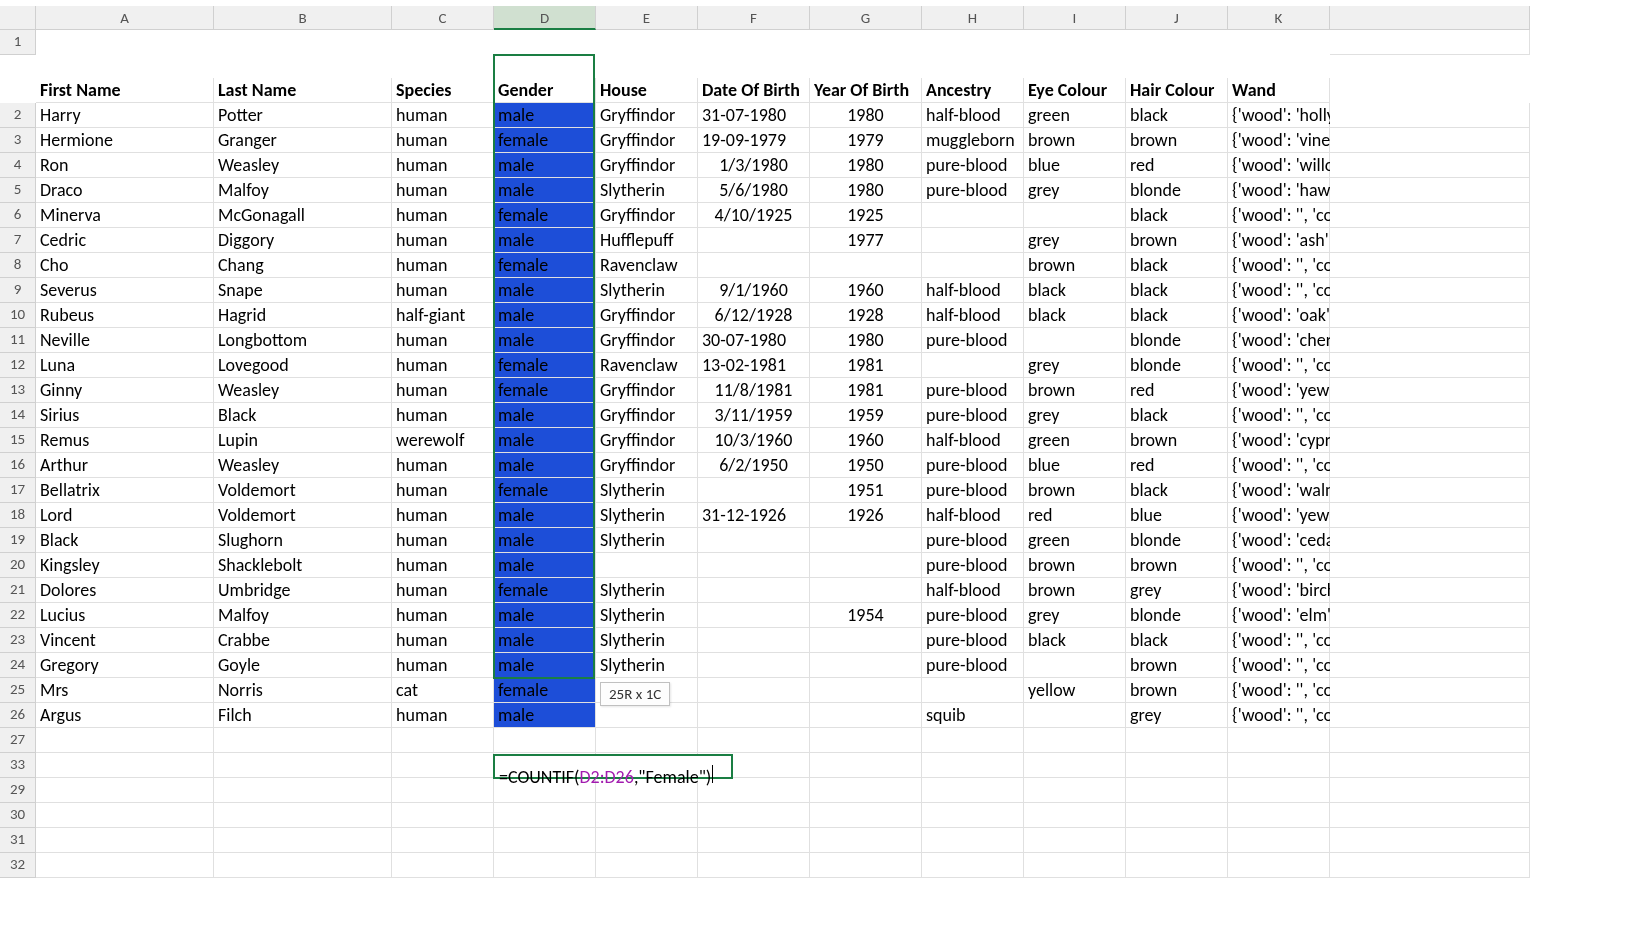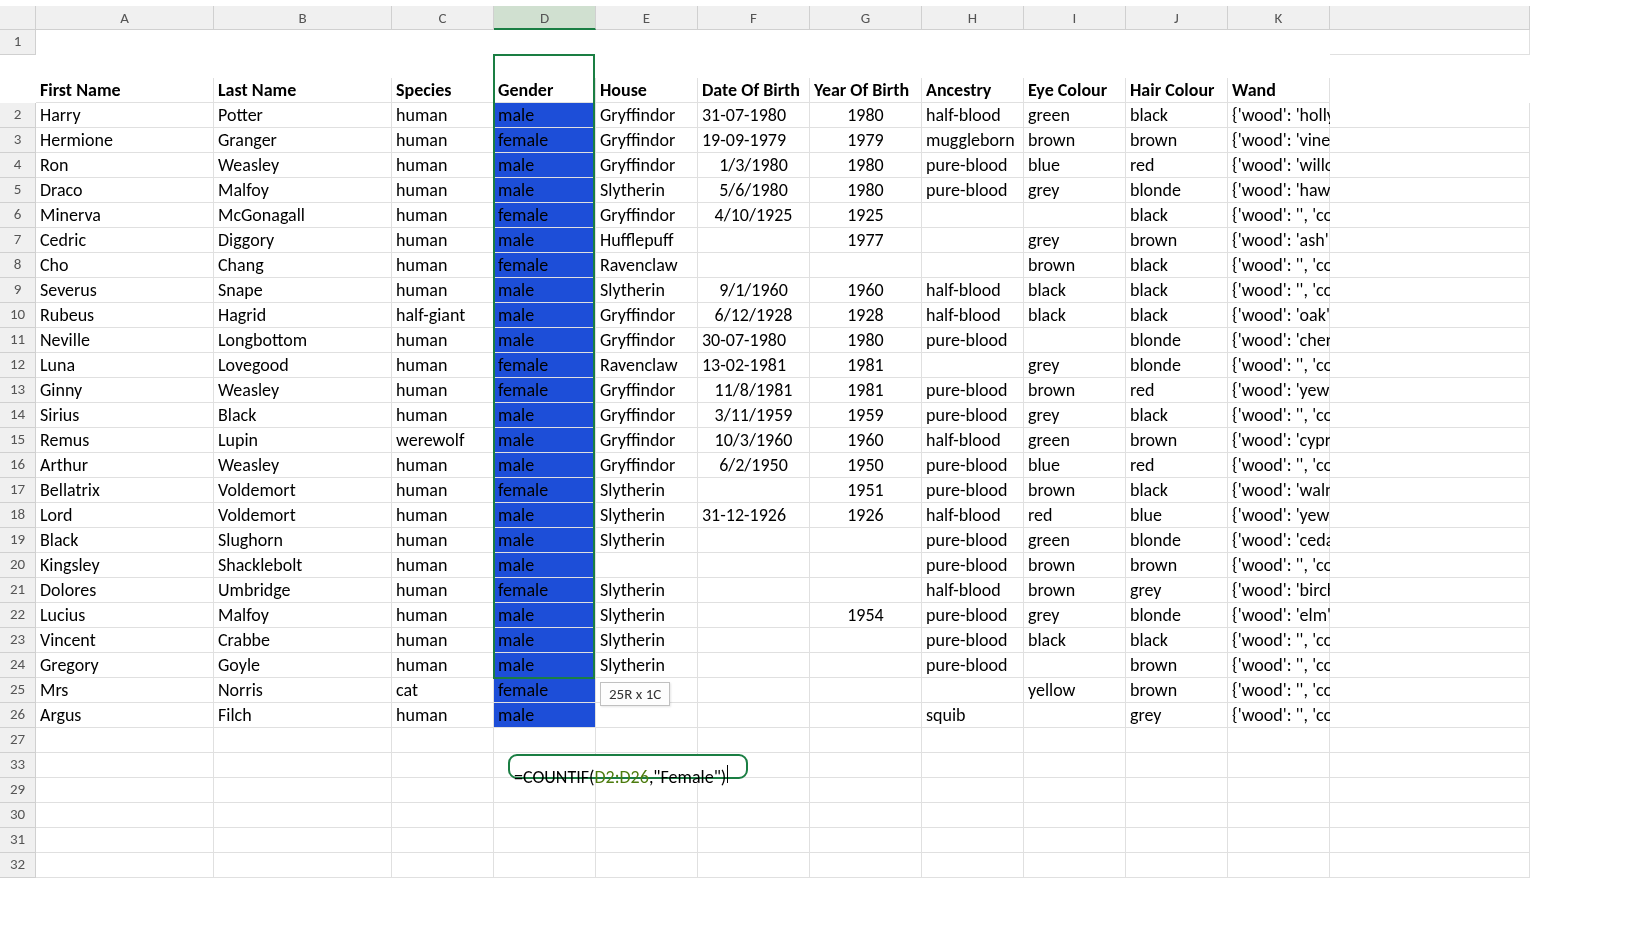--- a/index.html
+++ b/index.html
@@ -90,21 +90,21 @@
       padding: 0 4px;
       height: 25px;
       line-height: 23px;
       font-size: 18px;
       white-space: nowrap;
       z-index: 20;
       display: flex;
       align-items: baseline;
     }
     .formula-ref {
-      color: #4d7c0f;
+      color: #a21caf;
       margin-top: 10px;
     }
     .formula-cursor {
       display: inline-block;
       width: 1px;
       height: 18px;
       background: #000;
       margin-left: 1px;
       vertical-align: middle;
     }
@@ -559,20 +559,20 @@
     <div class="cell"></div>
     <div class="cell"></div>
     <div class="cell"></div>
     <div class="cell"></div>
     <div class="cell wand-col"></div>
     <div class="cell"></div>
   </div>
 
 <div class="selection-border" id="sel-border" style="left: 493px; top: 54px; width: 102px; height: 625px;"></div>
 
-<div class="formula-cell" id="formula-box" style="left: 508px; top: 754px; min-width: 240px; border-radius: 9px;">
+<div class="formula-cell" id="formula-box" style="left: 493px; top: 754px; min-width: 240px;">
   <span>=COUNTIF(</span>
     <span class="formula-ref">D2:D26</span>
     <span>,"Female")</span>
     <span class="formula-cursor"></span>
 </div>
 
 <div class="tooltip" id="sel-tooltip" style="left: 600px; top: 682px; text-align: center;">25R x 1C</div>
 
 </body></html>

